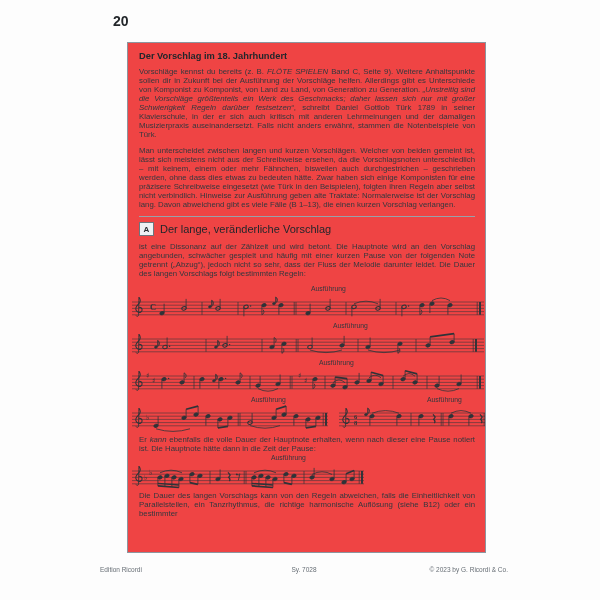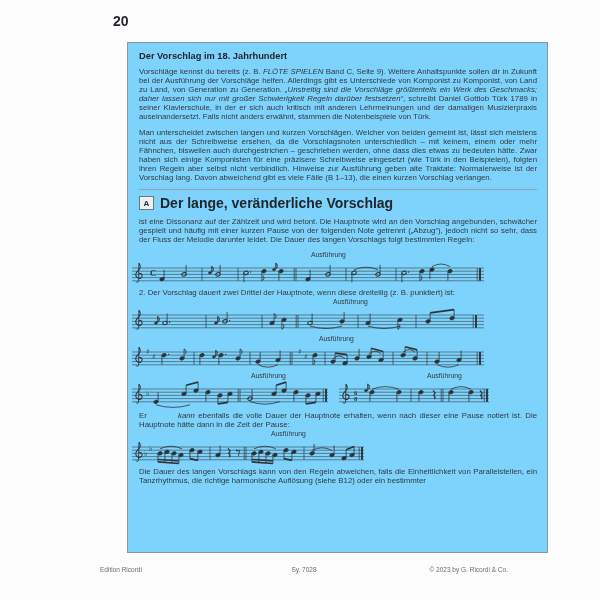--- a/index.html
+++ b/index.html
@@ -6,39 +6,39 @@
   body{
     width:600px;height:600px;background:#fdfdfd;
     font-family:"Liberation Sans",sans-serif;color:#31363c;
     position:relative;overflow:hidden;
   }
   .pagenum{
     position:absolute;left:113px;top:13px;
     font-size:14px;font-weight:bold;color:#23272b;
   }
   .content-box{
-    position:absolute;left:127px;top:42px;width:421px;height:511px;
-    background:#7dd3fc;border:1px solid #8d959e;box-sizing:border-box;
+    position:absolute;left:127px;top:42px;width:359px;height:511px;
+    background:#ef4444;border:1px solid #8d959e;box-sizing:border-box;
     padding:8px 10px 6px 11px;overflow:hidden;
   }
   .box-title{font-size:9.3px;font-weight:bold;color:#22262b;margin:0 0 6px 0;}
   .para{
     font-size:7.8px;line-height:9px;text-align:justify;
     margin:0 0 7px 0;color:#33383e;
   }
   .section-head{
     display:flex;align-items:center;gap:6px;
     border-top:1px solid #99a1aa;padding-top:5px;margin:1px 0 6px 0;
   }
   .a-badge{
     width:13px;height:12px;border:1px solid #6d757d;background:#eef1f4;
     display:flex;align-items:center;justify-content:center;
     font-size:8px;font-weight:bold;color:#2a2e33;flex:0 0 auto;
   }
-  .section-title{font-size:14px;font-weight:bold;color:#22262b;}
+  .section-title{font-size:11px;font-weight:normal;color:#22262b;}
   .rule-text{margin-bottom:1px;}
   .staff-row{position:relative;height:35px;margin:0 0 2px 0;}
   .staff-row.tall{height:37px;}
   .ausf{
     position:absolute;top:0;font-size:6.8px;color:#33383e;white-space:nowrap;
   }
   svg.staff{position:absolute;top:8px;}
   .footer{
     position:absolute;left:100px;right:92px;top:566px;height:12px;
     font-size:6.5px;color:#676e75;
@@ -124,21 +124,20 @@
         <path d="M300,7.6 Q309,2.3999999999999995 318,7.6" fill="none" stroke="#2e3338" stroke-width="0.8"></path>
         <ellipse cx="300" cy="10.6" rx="2.3" ry="1.7" transform="rotate(-18 300 10.6)" fill="#2e3338" stroke="#2e3338" stroke-width="0.6"></ellipse>
         <line x1="297.9" y1="11.1" x2="297.9" y2="20.1" stroke="#2e3338" stroke-width="0.8"></line>
         <ellipse cx="318" cy="12.2" rx="2.3" ry="1.7" transform="rotate(-18 318 12.2)" fill="#2e3338" stroke="#2e3338" stroke-width="0.6"></ellipse>
         <line x1="315.9" y1="12.7" x2="315.9" y2="21.7" stroke="#2e3338" stroke-width="0.8"></line>
         <line x1="345.2" y1="9" x2="345.2" y2="21.8" stroke="#2e3338" stroke-width="0.7"></line>
         <line x1="348" y1="9" x2="348" y2="21.8" stroke="#2e3338" stroke-width="1.9"></line>
       </svg>
   </div>
 
-  <p class="para rule-text">2. Der Vorschlag dauert zwei Drittel der Hauptnote, wenn diese dreiteilig (z. B. punktiert) ist:</p>
   <div class="staff-row">
     <span class="ausf" style="left:194px">Ausführung</span>
     <svg class="staff" style="left:-7px" width="352" height="35" viewBox="0 0 352 35">
         <line x1="0" y1="9" x2="352" y2="9" stroke="#2e3338" stroke-width="0.55"></line>
         <line x1="0" y1="12.2" x2="352" y2="12.2" stroke="#2e3338" stroke-width="0.55"></line>
         <line x1="0" y1="15.4" x2="352" y2="15.4" stroke="#2e3338" stroke-width="0.55"></line>
         <line x1="0" y1="18.6" x2="352" y2="18.6" stroke="#2e3338" stroke-width="0.55"></line>
         <line x1="0" y1="21.8" x2="352" y2="21.8" stroke="#2e3338" stroke-width="0.55"></line>
         <path d="M6.9,4.3 C8.7,6.4 8.5,8.9 6.7,10.9 L4.9,12.9 C3.1,15.1 3.5,17.9 5.9,19.1 C8.1,20.1 10.2,18.7 10.1,16.7 C10,15 8.4,13.9 6.8,14.5" fill="none" stroke="#2e3338" stroke-width="1.05"></path>
         <path d="M6.9,4.0 C6.9,4.0 6.7,14 6.6,21.8 C6.55,23.6 4.4,23.8 4.0,22.4" fill="none" stroke="#2e3338" stroke-width="0.9"></path>
@@ -341,21 +340,21 @@
         <ellipse cx="112" cy="12.2" rx="2.3" ry="1.7" transform="rotate(-18 112 12.2)" fill="#2e3338" stroke="#2e3338" stroke-width="0.6"></ellipse>
         <line x1="109.9" y1="12.7" x2="109.9" y2="21.7" stroke="#2e3338" stroke-width="0.8"></line>
         <ellipse cx="132" cy="12.2" rx="2.3" ry="1.7" transform="rotate(-18 132 12.2)" fill="#2e3338" stroke="#2e3338" stroke-width="0.6"></ellipse>
         <line x1="129.9" y1="12.7" x2="129.9" y2="21.7" stroke="#2e3338" stroke-width="0.8"></line>
         <path d="M141,10.4 L143.2,13.1 L141.6,15.3 Q143.9,17.3 142.4,19.1" fill="none" stroke="#2e3338" stroke-width="1.2"></path>
         <line x1="145.2" y1="9" x2="145.2" y2="21.8" stroke="#2e3338" stroke-width="0.7"></line>
         <line x1="148" y1="9" x2="148" y2="21.8" stroke="#2e3338" stroke-width="1.9"></line>
       </svg>
   </div>
 
-  <p class="para rule-text"><span>Er </span><span style="font-style: italic; margin-left: 28px;">kann</span><span> ebenfalls die volle Dauer der Hauptnote erhalten, wenn nach dieser eine Pause notiert ist. Die Hauptnote hätte dann in die Zeit der Pause:</span></p>
+  <p class="para rule-text"><span>Er </span><span style="font-style: italic;">kann</span><span> ebenfalls die volle Dauer der Hauptnote erhalten, wenn nach dieser eine Pause notiert ist. Die Hauptnote hätte dann in die Zeit der Pause:</span></p>
   <div class="staff-row">
     <span class="ausf" style="left:132px">Ausführung</span>
     <svg class="staff" style="left:-7px" width="232" height="35" viewBox="0 0 232 35">
         <line x1="0" y1="9" x2="232" y2="9" stroke="#2e3338" stroke-width="0.55"></line>
         <line x1="0" y1="12.2" x2="232" y2="12.2" stroke="#2e3338" stroke-width="0.55"></line>
         <line x1="0" y1="15.4" x2="232" y2="15.4" stroke="#2e3338" stroke-width="0.55"></line>
         <line x1="0" y1="18.6" x2="232" y2="18.6" stroke="#2e3338" stroke-width="0.55"></line>
         <line x1="0" y1="21.8" x2="232" y2="21.8" stroke="#2e3338" stroke-width="0.55"></line>
         <path d="M6.9,4.3 C8.7,6.4 8.5,8.9 6.7,10.9 L4.9,12.9 C3.1,15.1 3.5,17.9 5.9,19.1 C8.1,20.1 10.2,18.7 10.1,16.7 C10,15 8.4,13.9 6.8,14.5" fill="none" stroke="#2e3338" stroke-width="1.05"></path>
         <path d="M6.9,4.0 C6.9,4.0 6.7,14 6.6,21.8 C6.55,23.6 4.4,23.8 4.0,22.4" fill="none" stroke="#2e3338" stroke-width="0.9"></path>

